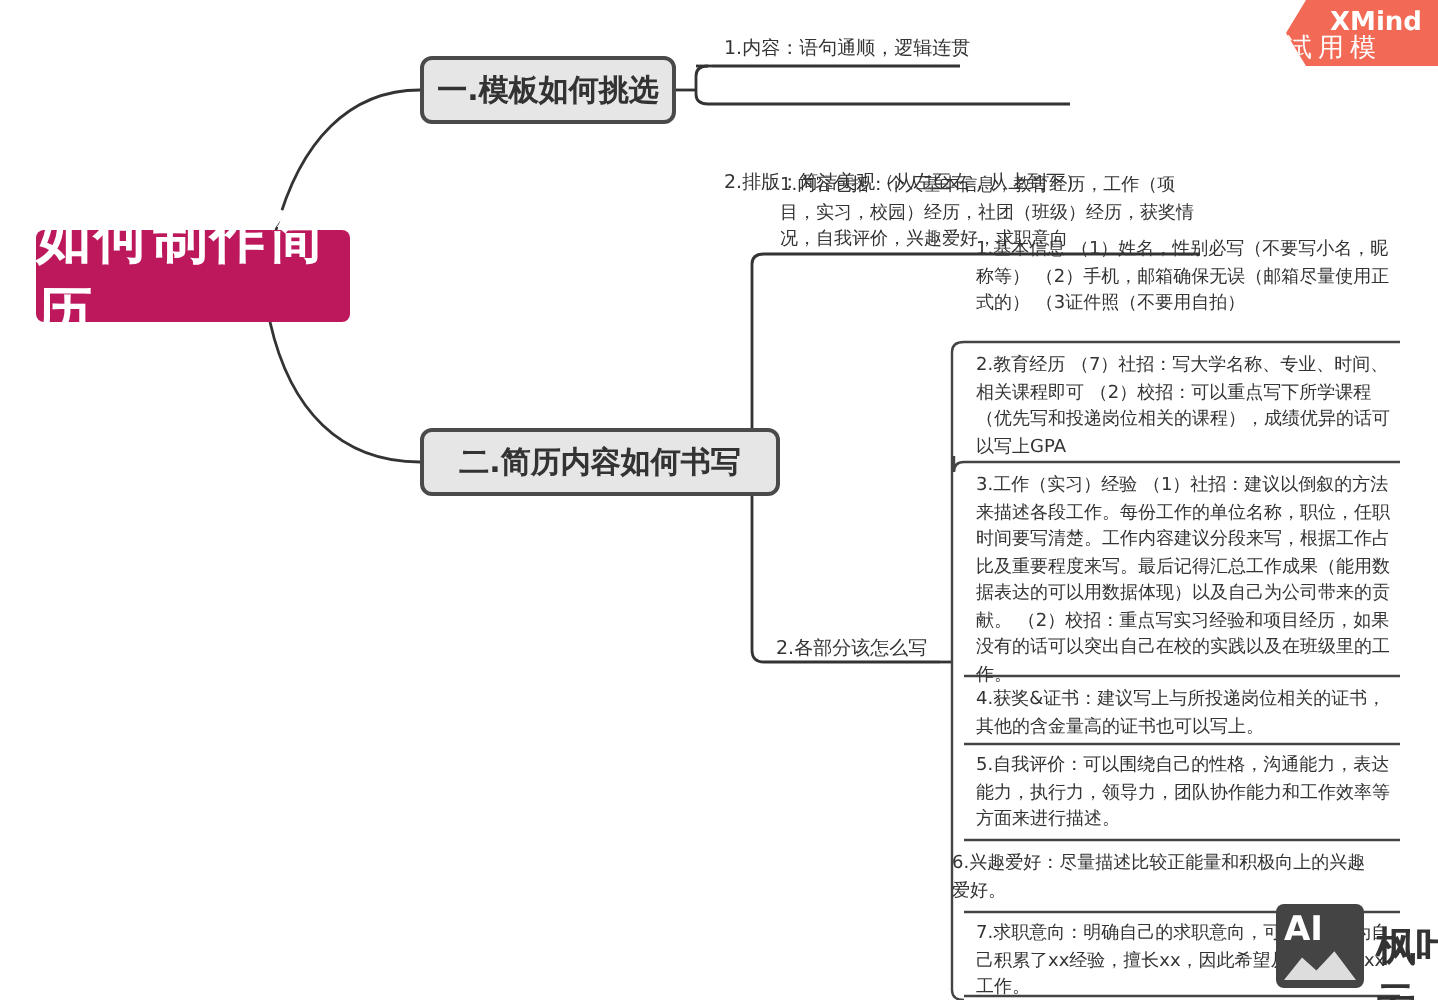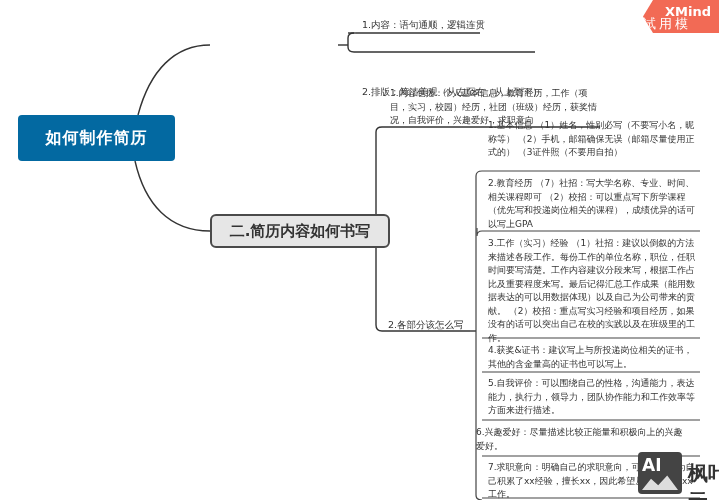--- a/index.html
+++ b/index.html
@@ -3,22 +3,22 @@
 <meta charset="utf-8">
 <style>
   * { box-sizing: border-box; margin: 0; padding: 0; }
   html, body { width: 719px; height: 500px; overflow: hidden; background: #ffffff; }
   body { position: relative; font-family: "DejaVu Sans", "Liberation Sans", sans-serif; color: #333; }
   .canvas { position: absolute; left: 0; top: 0; width: 719px; height: 500px; }
   svg.lines { position: absolute; left: 0; top: 0; width: 719px; height: 500px; pointer-events: none; }
 
   .root {
     position: absolute; left: 18px; top: 115px; width: 157px; height: 46px;
-    background: #0369a1; border-radius: 4px; color: #fff;
-    font-size: 16px; font-weight: bold; letter-spacing: 1px;
+    background: #be185d; border-radius: 4px; color: #fff;
+    font-size: 28px; font-weight: bold; letter-spacing: 1px;
     display: flex; align-items: center; justify-content: center;
   }
   .main-topic {
     position: absolute; height: 34px; background: #e6e6e6;
     border: 2px solid #4a4a4a; border-radius: 6px; color: #333;
     font-size: 15px; font-weight: bold;
     display: flex; align-items: center; justify-content: center;
   }
   .t1 { left: 210px; top: 28px; width: 128px; }
   .t2 { left: 210px; top: 214px; width: 180px; }
@@ -77,20 +77,21 @@
       <path d="M482 338 H700"></path>
       <path d="M482 372 H700"></path>
       <path d="M482 420 H700"></path>
       <path d="M482 456 H700"></path>
       <path d="M482 498 H700"></path>
     </g>
   </svg>
 
   <div class="root">如何制作简历</div>
 
+  <div class="main-topic t1">一.模板如何挑选</div>
   <div class="main-topic t2">二.简历内容如何书写</div>
 
   <div class="leaf" style="left:362px; top:18px; width:180px;">1.内容：语句通顺，逻辑连贯</div>
   <div class="leaf" style="left:362px; top:39px; width:200px;margin-top:46px;">2.排版：简洁美观（从左至右，从上到下）</div>
 
   <div class="para" style="left:390px; top:87px; width:212px;">1.内容包括：个人基本信息，教育经历，工作（项目，实习，校园）经历，社团（班级）经历，获奖情况，自我评价，兴趣爱好，求职意向</div>
 
   <div class="leaf" style="left:388px; top:318px; width:80px;">2.各部分该怎么写</div>
 
   <div class="para" style="left:488px; top:119px; width:212px;">1.基本信息 （1）姓名，性别必写（不要写小名，昵称等） （2）手机，邮箱确保无误（邮箱尽量使用正式的） （3证件照（不要用自拍）</div>

